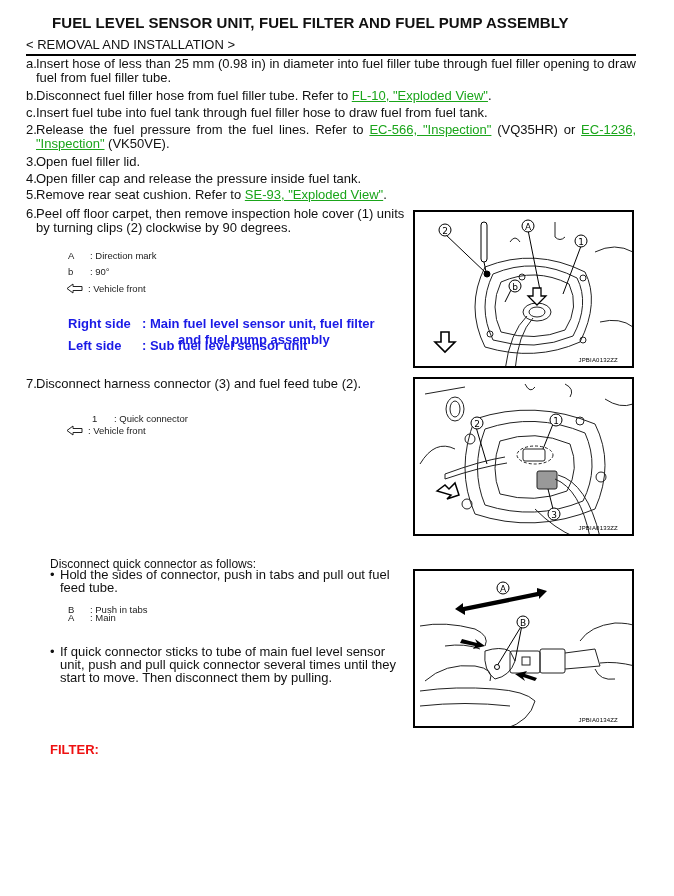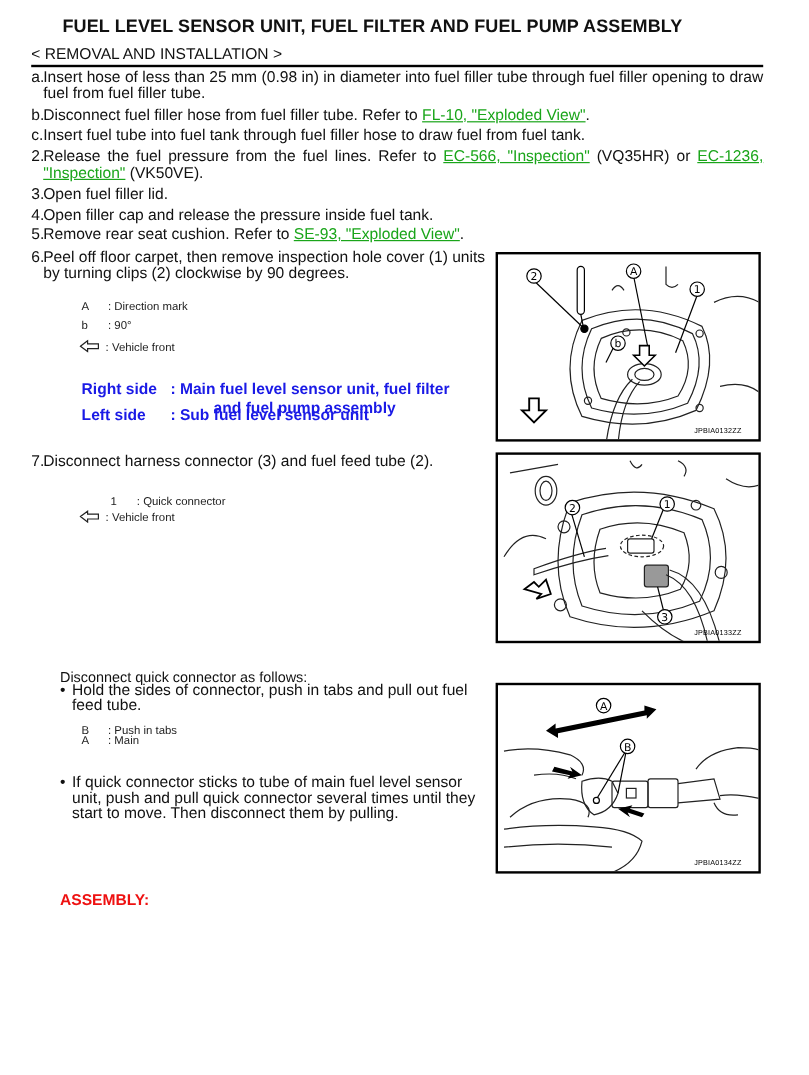--- a/index.html
+++ b/index.html
@@ -244,13 +244,13 @@
     <g font-family="DejaVu Sans, sans-serif" font-size="9" text-anchor="middle" fill="#000">
       <circle cx="88" cy="17" r="6" fill="#fff" stroke="#000"></circle>
       <text x="88" y="20.5">A</text>
       <circle cx="108" cy="51" r="6" fill="#fff" stroke="#000"></circle>
       <text x="108" y="54.5">B</text>
     </g>
   </svg>
   <span class="figcode">JPBIA0134ZZ</span>
 </div>
 
-<div class="caution">ASSEMBLY:</div>
+<div class="caution">FILTER:</div>
 
 </body></html>

